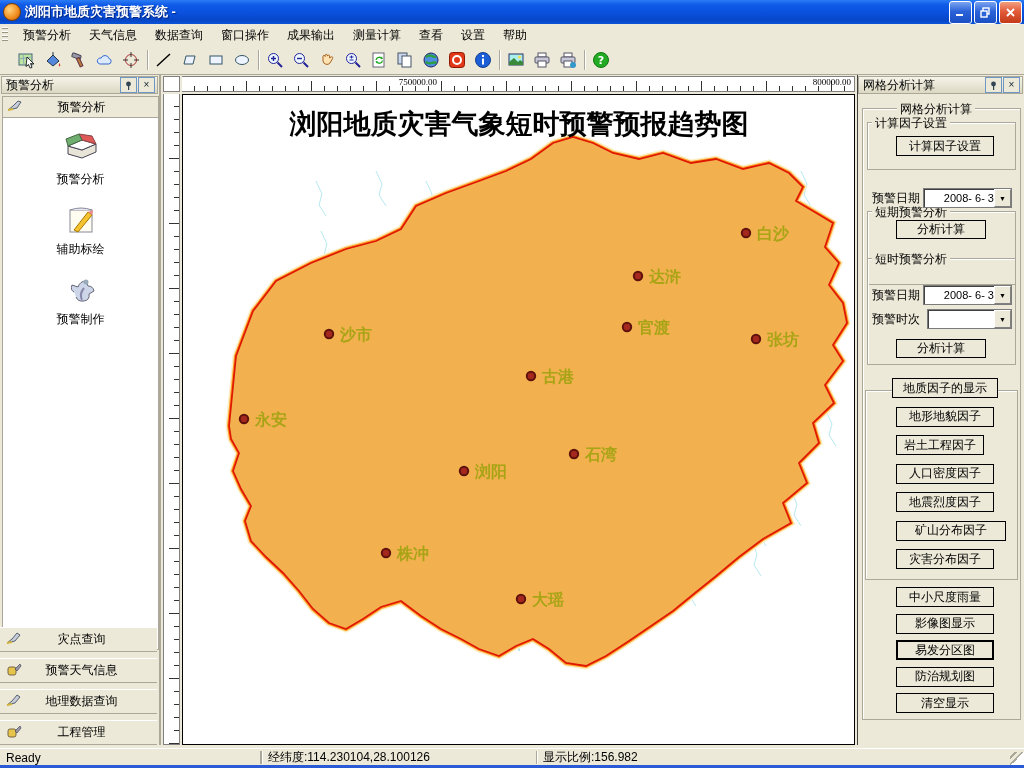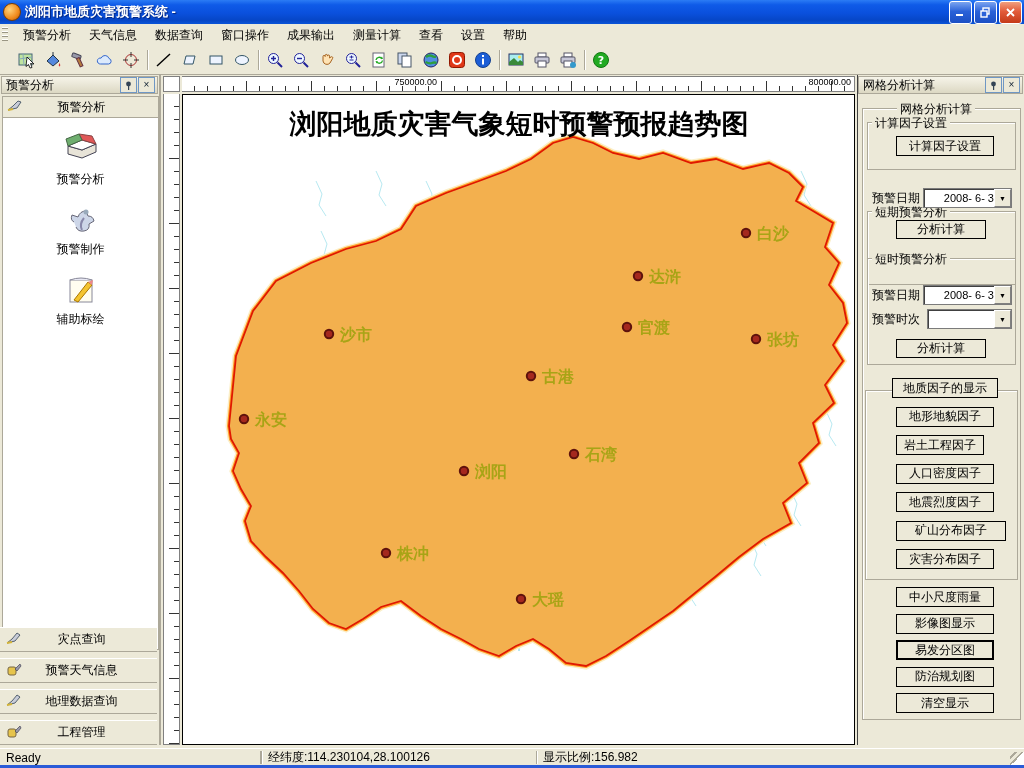--- a/index.html
+++ b/index.html
@@ -50,21 +50,21 @@
   .lp-row .ricon{margin:0 4px 0 6px;}
   .lp-row .rlabel{flex:1;text-align:center;margin-right:20px;}
 
   
   #corner{position:absolute;left:163px;top:76px;width:17px;height:16px;background:#fff;border:1px solid #808080;box-sizing:border-box;}
   #hruler{position:absolute;left:182px;top:76px;width:673px;height:16px;background:#fff;border:1px solid #808080;border-left:none;box-sizing:border-box;overflow:hidden;}
   #hruler .ticks{position:absolute;left:0;bottom:0;width:100%;height:5px;
     background:repeating-linear-gradient(90deg,transparent 0 12px,#333 12px 13px);}
   #hruler .bigticks{position:absolute;left:0;bottom:0;width:100%;height:10px;
     background:repeating-linear-gradient(90deg,transparent 0 64px,#333 64px 65px);}
-  #hruler .rl{position:absolute;top:0px;font-size:9px;font-family:Liberation Sans, sans-serif;}
+  #hruler .rl{position:absolute;top:0px;font-size:9px;font-family:Liberation Serif, serif;}
   #vruler{position:absolute;left:163px;top:94px;width:17px;height:651px;background:#fff;border:1px solid #808080;border-top:none;box-sizing:border-box;overflow:hidden;}
   #vruler .ticks{position:absolute;right:0;top:0;height:100%;width:5px;
     background:repeating-linear-gradient(180deg,transparent 0 12px,#333 12px 13px);}
   #vruler .bigticks{position:absolute;right:0;top:0;height:100%;width:10px;
     background:repeating-linear-gradient(180deg,transparent 0 64px,#333 64px 65px);}
   #canvas{position:absolute;left:182px;top:94px;width:673px;height:651px;background:#fff;border:1px solid #000;box-sizing:border-box;}
   #canvas svg{display:block;}
   #map-title{font-family:"DejaVu Serif","Liberation Serif",serif;font-weight:bold;}
 
   
@@ -297,30 +297,30 @@
         <span class="htxt">预警分析</span>
       </div>
       <div id="lp-tools">
           <div class="tool"><span class="ticon"><svg width="38" height="34" viewBox="0 0 38 34">
                 <path d="M6 22 L20 26 L34 20 L34 12 L20 18 L6 14 Z" fill="#e8e4d8" stroke="#445"></path>
                 <path d="M6 14 L20 18 L34 12 L20 8 Z" fill="#fff" stroke="#445"></path>
                 <path d="M20 8 L34 12 L30 4 L17 2 Z" fill="#e05858" stroke="#844"></path>
                 <path d="M6 14 L20 8 L17 2 L4 7 Z" fill="#6fae6f" stroke="#464"></path>
               </svg></span><div class="tlabel">预警分析</div></div>
           <div class="tool"><span class="ticon"><svg width="38" height="34" viewBox="0 0 38 34">
-                <path d="M12 20 q-4-2 -2-7 l6 2 q2-6 8-6 l2 5 q5 0 6 5 l-5 3 q1 6 -5 7 q-6 1 -8-4" fill="#cdd6e8" stroke="#667"></path>
-                <path d="M20 28 q-3-6 2-12" stroke="#88a" stroke-width="2" fill="none"></path>
-                <circle cx="24" cy="10" r="2.5" fill="#9ab"></circle>
-              </svg></span><div class="tlabel">预警制作</div></div>
-          <div class="tool"><span class="ticon"><svg width="38" height="34" viewBox="0 0 38 34">
                 <rect x="8" y="8" width="22" height="22" fill="#fffdf0" stroke="#889"></rect>
                 <path d="M8 8 q11-4 22 0" fill="#e8e8f4" stroke="#889"></path>
                 <path d="M12 28 L26 10 L30 13 L16 30 Z" fill="#f4c430" stroke="#a70"></path>
                 <path d="M26 10 L30 13 L31 8 Z" fill="#e88"></path>
               </svg></span><div class="tlabel">辅助标绘</div></div>
+          <div class="tool"><span class="ticon"><svg width="38" height="34" viewBox="0 0 38 34">
+                <path d="M12 20 q-4-2 -2-7 l6 2 q2-6 8-6 l2 5 q5 0 6 5 l-5 3 q1 6 -5 7 q-6 1 -8-4" fill="#cdd6e8" stroke="#667"></path>
+                <path d="M20 28 q-3-6 2-12" stroke="#88a" stroke-width="2" fill="none"></path>
+                <circle cx="24" cy="10" r="2.5" fill="#9ab"></circle>
+              </svg></span><div class="tlabel">预警制作</div></div>
         </div>
     </div>
     <div id="lp-bottom">
         <div class="lp-row">
           <span class="ricon"><svg width="16" height="13" viewBox="0 0 16 13">
               <path d="M1 11 L9 9 L14 3 L11 1 L6 7 Z" fill="#c8ccd8" stroke="#345" stroke-width="0.8"></path>
               <path d="M1 11 L6 10" stroke="#d4b438" stroke-width="2"></path>
             </svg></span>
           <span class="rlabel">灾点查询</span>
         </div>

